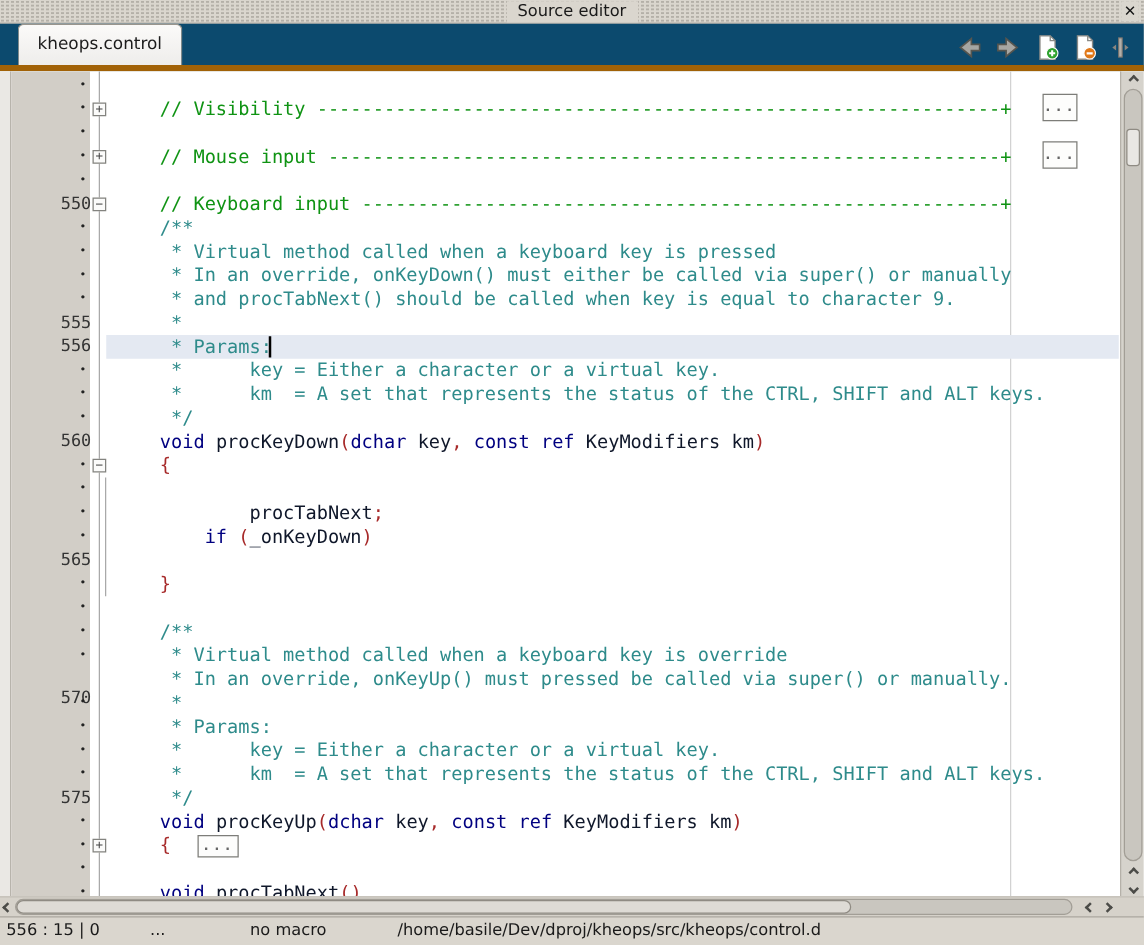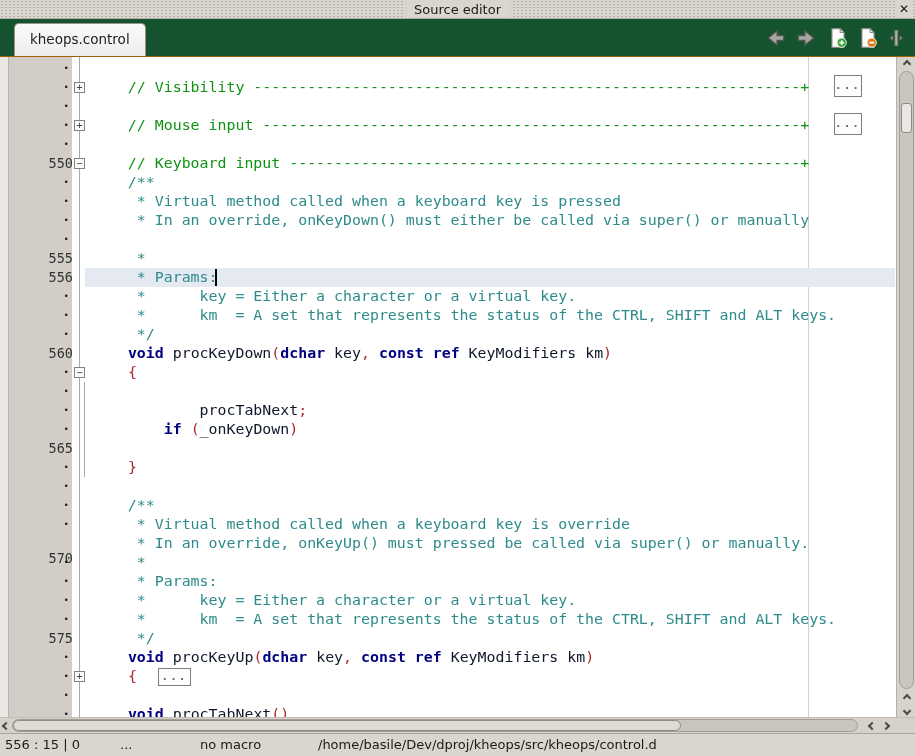--- a/index.html
+++ b/index.html
@@ -11,21 +11,21 @@
   .titlebar { position:relative; height:19px; background:#dad6ce;
     background-image:radial-gradient(circle,#b4b0a8 1px,transparent 1.1px);
     background-size:4px 3px; border-bottom:1px solid #b2aea6; }
   .titlebar .title { position:absolute; left:50%; top:1px; transform:translateX(-50%);
     font-size:13px; color:#1a1a1a; background:#dad6ce; padding:0 9px; line-height:17px; }
   .titlebar .close { position:absolute; right:4px; top:1px; width:14px; height:16px;
     font-size:12px; font-weight:bold; color:#111; text-align:center; line-height:16px;
     background:#dad6ce; cursor:default; }
 
   
-  .tabbar { position:relative; height:38px; background:#14532d; border-bottom:1px solid #a16207; }
+  .tabbar { position:relative; height:38px; background:#0c4a6e; border-bottom:5px solid #a16207; }
   .tab { position:absolute; left:14px; bottom:0; height:33px; padding:0 15px;
     background:linear-gradient(#fbfaf9,#eeedeb); border:1px solid #99958d; border-bottom:none;
     border-radius:5px 5px 0 0; font-size:13.5px; color:#1c1c1c; line-height:31px; }
   .toolbar { position:absolute; right:0; top:0; height:38px; }
   .tbtn { position:absolute; top:8px; width:22px; height:22px; }
   .tbtn svg { width:22px; height:22px; }
 
   
   .editor { position:relative; width:915px; height:660px; background:#ffffff; overflow:hidden;
     font-family:"DejaVu Sans Mono","Liberation Mono",monospace; font-size:14.9px; }
@@ -36,21 +36,21 @@
   .fold-line2 { position:absolute; left:84px; width:1px; background:#a9a9a9; }
   .ruler { position:absolute; left:808px; top:0; width:1px; height:660px; background:#d2d2d2; }
   .curline-bg { position:absolute; left:85px; right:20px; height:19px; background:#e4e9f2; }
   .gcell { position:absolute; left:9px; width:59px; height:19px; text-align:right;
     padding-right:4px; font-size:13.5px; color:#333; line-height:19px; }
   .gcell.dot { font-size:9px; padding-right:8px; color:#222; }
   .fbox { position:absolute; left:74px; width:11px; height:11px; background:#fbfbfa;
     border:1px solid #83837f; color:#444; font-size:10px; line-height:9px; text-align:center;
     cursor:default; }
   .cline { position:absolute; left:92px; height:19px; line-height:19px; white-space:pre; color:#1a1a1a; }
-  .kw   { color:#000080; font-weight:bold; }
+  .kw   { color:#000080; font-weight:normal; }
   .sym  { color:#a72a2a; }
   .str  { color:#a72a2a; }
   .com  { color:#0f9313; }
   .doc  { color:#2e8b8b; }
   .plain{ color:#0f172a; }
   .ellbox { position:absolute; background:#fdfdfc; border:1px solid #7d7d79; color:#666;
     text-align:center; font-size:11px; letter-spacing:2px; line-height:14px; font-weight:bold; }
   .caret { position:absolute; width:2px; height:17px; background:#000; }
 
   
@@ -193,20 +193,21 @@
       <div class="cline" style="top: 40px;"></div>
       <div class="fbox" style="top: 63px;">+</div>
       <div class="cline" style="top: 59px;"><span class="com">    // Mouse input ------------------------------------------------------------+</span></div>
       <div class="ellbox" style="left: 834px; top: 56px; width: 28px; height: 22px; line-height: 20px;">...</div>
       <div class="cline" style="top: 78px;"></div>
       <div class="fbox" style="top: 101px;">−</div>
       <div class="cline" style="top: 97px;"><span class="com">    // Keyboard input ---------------------------------------------------------+</span></div>
       <div class="cline" style="top: 116px;"><span class="doc">    /**</span></div>
       <div class="cline" style="top: 135px;"><span class="doc">     * Virtual method called when a keyboard key is pressed</span></div>
       <div class="cline" style="top: 154px;"><span class="doc">     * In an override, onKeyDown() must either be called via super() or manually</span></div>
+      <div class="cline" style="top: 173px;"><span class="doc">     * and procTabNext() should be called when key is equal to character 9.</span></div>
       <div class="cline" style="top: 192px;"><span class="doc">     *</span></div>
       <div class="curline-bg" style="top: 211px;"></div>
       <div class="cline" style="top: 211px;"><span class="doc">     * Params:</span></div>
       <div class="caret" style="top: 212px; left: 215px;"></div>
       <div class="cline" style="top: 230px;"><span class="doc">     *      key = Either a character or a virtual key.</span></div>
       <div class="cline" style="top: 249px;"><span class="doc">     *      km  = A set that represents the status of the CTRL, SHIFT and ALT keys.</span></div>
       <div class="cline" style="top: 268px;"><span class="doc">     */</span></div>
       <div class="cline" style="top: 287px;"><span class="plain">    </span><span class="kw">void</span><span class="plain"> procKeyDown</span><span class="sym">(</span><span class="kw">dchar</span><span class="plain"> key</span><span class="sym">,</span><span class="plain"> </span><span class="kw">const</span><span class="plain"> </span><span class="kw">ref</span><span class="plain"> KeyModifiers km</span><span class="sym">)</span></div>
       <div class="fbox" style="top: 310px;">−</div>
       <div class="cline" style="top: 306px;"><span class="plain">    </span><span class="sym">{</span></div>

